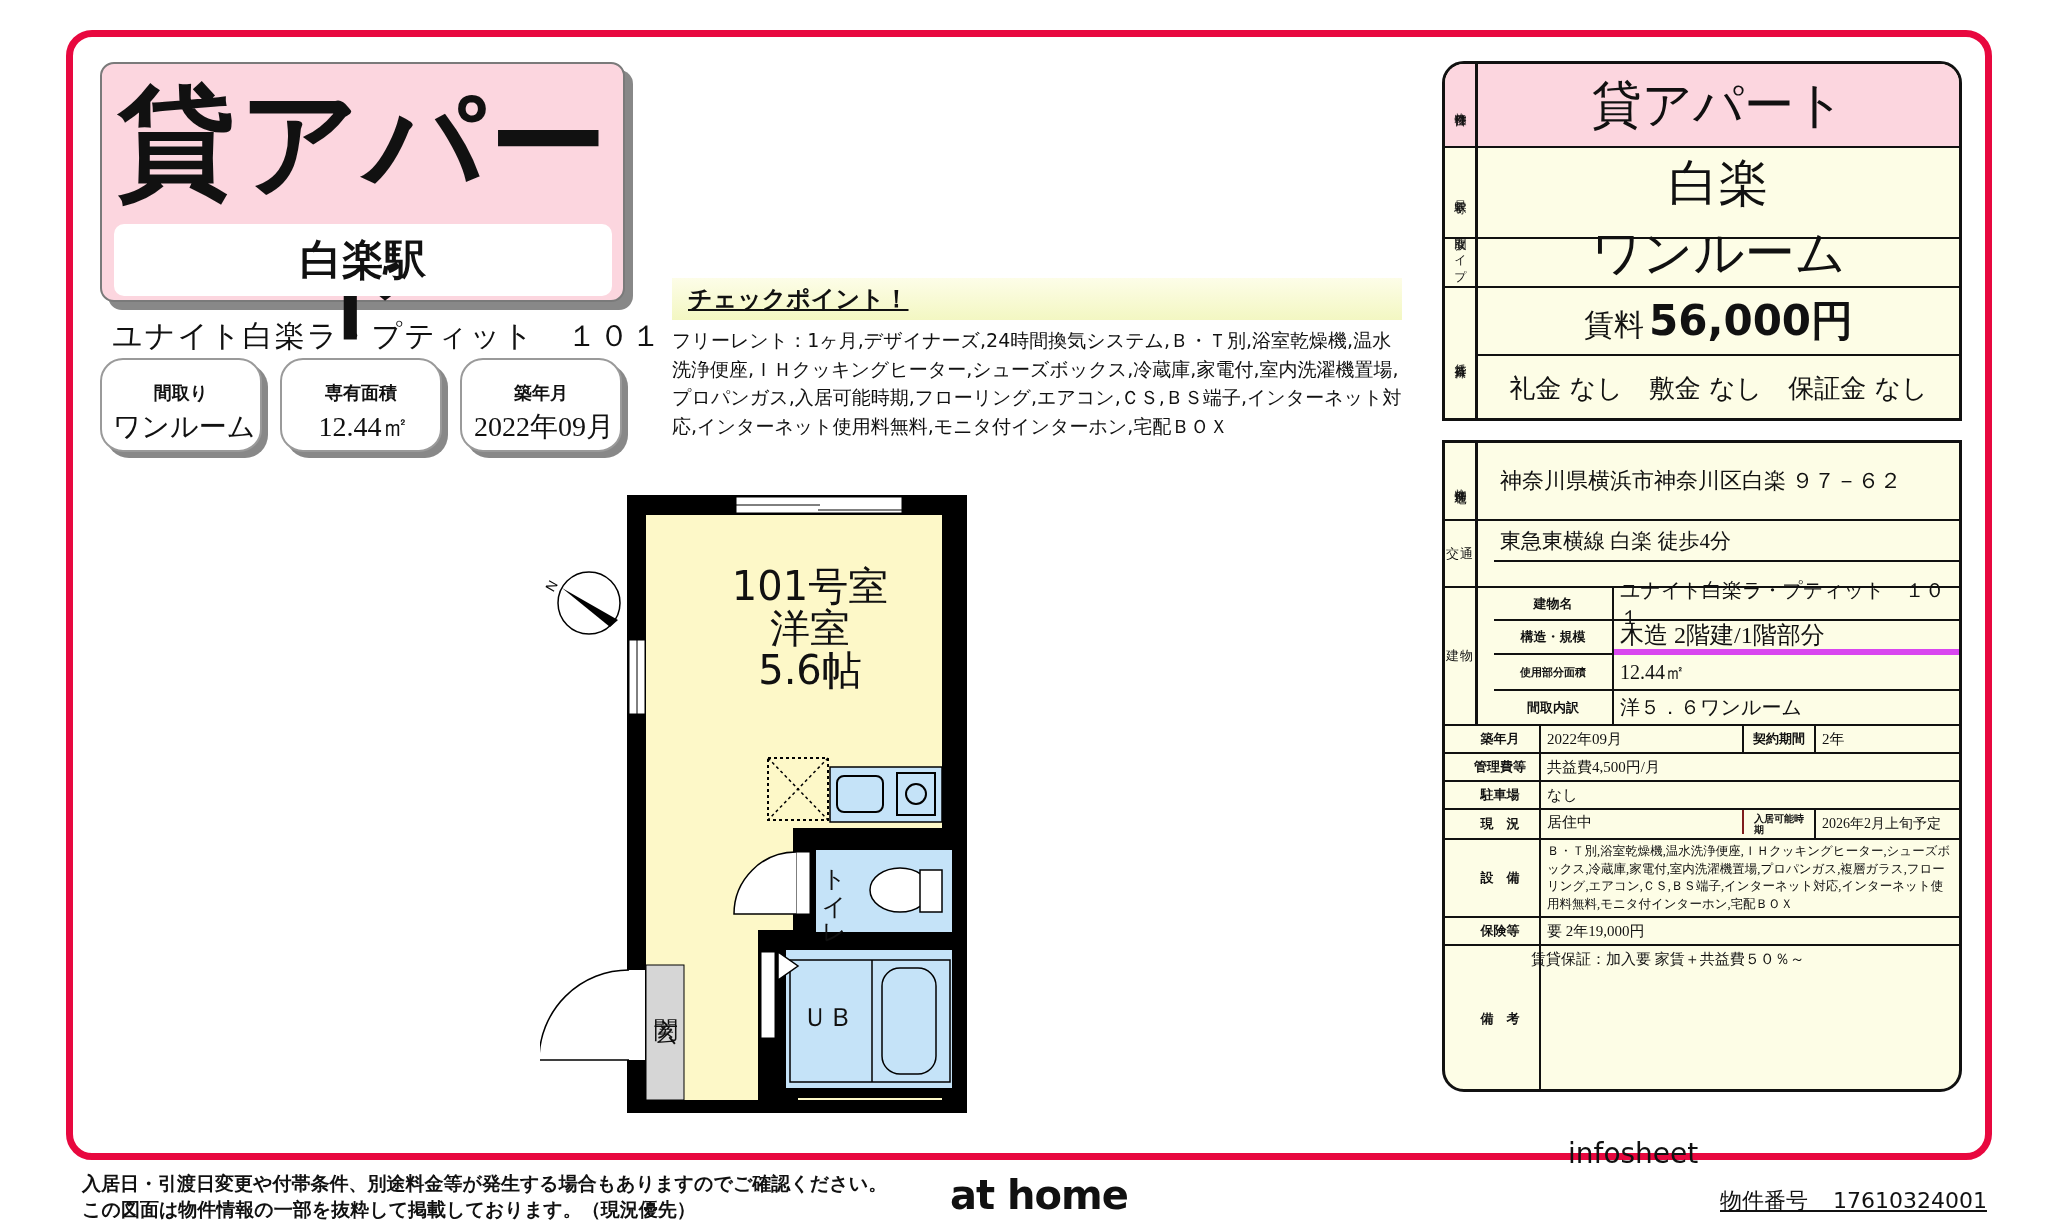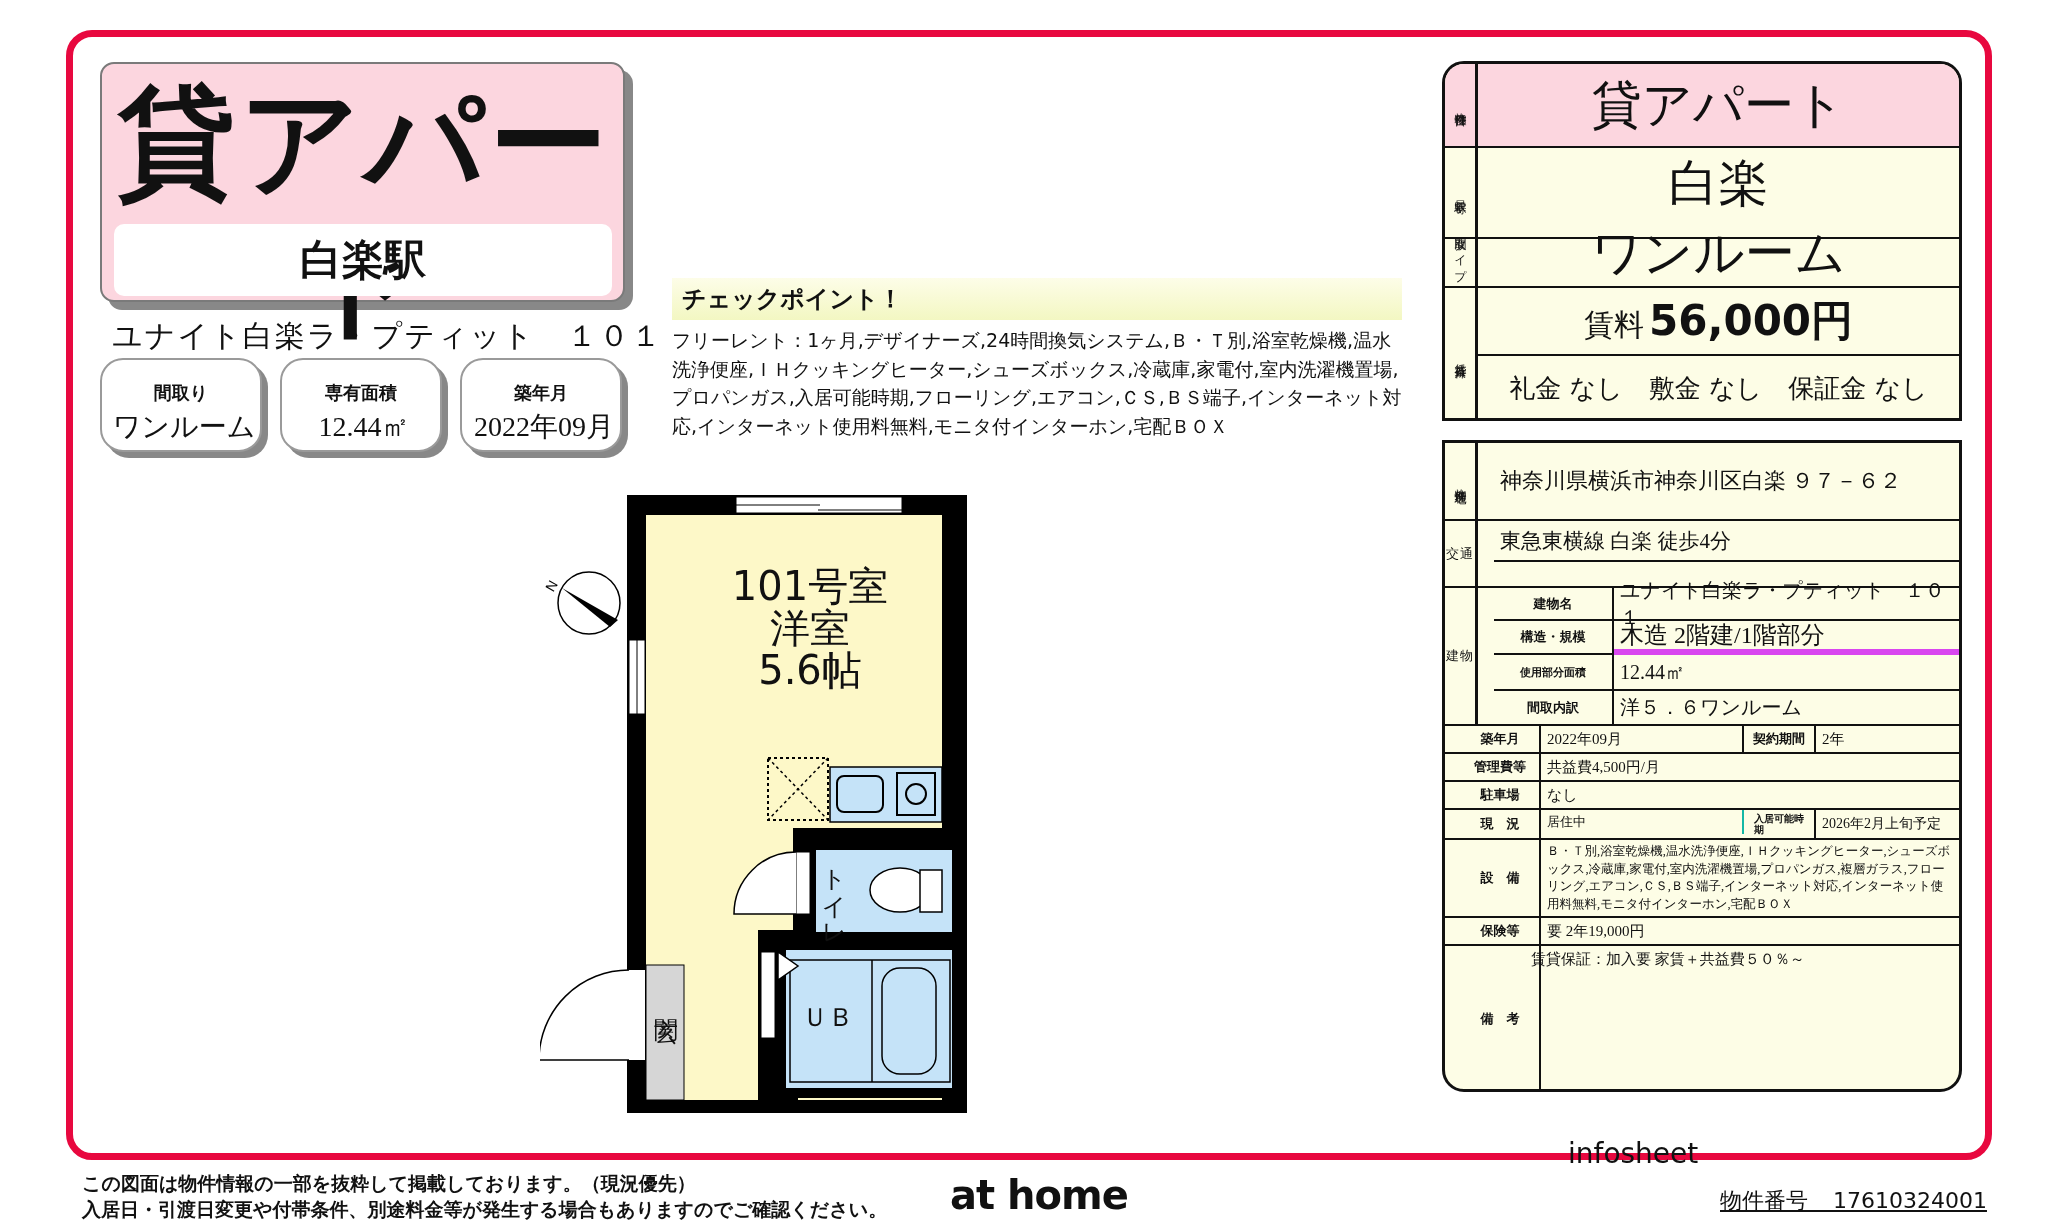--- a/index.html
+++ b/index.html
@@ -22,21 +22,21 @@
 
   .info-box { position:absolute; top:358px; width:162px; height:94px; background:#fff;
               border:2px solid #9a9a9a; border-radius:23px; box-shadow:6px 6px 0 #888;
               box-sizing:border-box; text-align:center; }
   .info-box .lbl { font-size:18px; margin-top:22px; line-height:22px; font-weight:bold; }
   .info-box .val { font-size:28px; margin-top:6px; line-height:34px; }
 
   
   .cp-head { position:absolute; left:672px; top:278px; width:730px; height:42px;
              background:linear-gradient(180deg,#fdfde8 0%, #f3f7c2 100%);
-             font-size:24px; line-height:42px; padding-left:10px; box-sizing:border-box; font-weight:bold; }
+             font-size:24px; line-height:42px; padding-left:16px; box-sizing:border-box; font-weight:bold;text-decoration:underline; }
   .cp-body { position:absolute; left:672px; top:326px; width:730px; font-size:19px; line-height:28.5px; }
 
   
   .plan { position:absolute; left:540px; top:490px; width:440px; height:630px; }
 
   
   .rp { position:absolute; left:1442px; width:520px; border:3px solid #111; box-sizing:border-box;
         background:#fdfde6; }
   .rp1 { top:61px; height:360px; border-radius:22px 22px 0 0; overflow:hidden; }
   .rp2 { top:440px; height:652px; border-radius:0 0 22px 22px; overflow:hidden; }
@@ -203,21 +203,21 @@
     <div class="lcell val" style="left:80px;right:0;top:0;height:26px;font-size:15px">共益費4,500円/月</div>
   </div>
 
   <div class="row" style="top:339px;height:28px">
     <div class="lcell lab" style="left:0;width:80px;top:0;height:26px">駐車場</div>
     <div class="lcell val" style="left:80px;right:0;top:0;height:26px;font-size:15px">なし</div>
   </div>
 
   <div class="row" style="top:367px;height:30px">
     <div class="lcell lab" style="left:0;width:80px;top:0;height:28px">現　況</div>
-    <div class="lcell val" style="left:80px;width:203px;top:0;height:24px;font-size:13px;border-right:2px solid #14b8a6">居住中</div>
+    <div class="lcell val" style="left:80px;width:203px;top:0;height:24px;font-size:15px;border-right:2px solid #7f1d1d">居住中</div>
     <div class="lcell lab" style="left:283px;width:72px;top:0;height:28px;font-size:10px;text-align:left;line-height:11px;padding:0 10px">入居可能時期</div>
     <div class="lcell val" style="left:355px;right:0;top:0;height:28px;font-size:14px">2026年2月上旬予定</div>
   </div>
 
   <div class="row" style="top:397px;height:78px">
     <div class="lcell lab" style="left:0;width:80px;top:0;height:76px">設　備</div>
     <div class="lcell val" style="left:80px;right:0;top:0;height:76px;font-size:12.5px;line-height:17.5px;padding-right:6px">Ｂ・Ｔ別,浴室乾燥機,温水洗浄便座,ＩＨクッキングヒーター,シューズボックス,冷蔵庫,家電付,室内洗濯機置場,プロパンガス,複層ガラス,フローリング,エアコン,ＣＳ,ＢＳ端子,インターネット対応,インターネット使用料無料,モニタ付インターホン,宅配ＢＯＸ</div>
   </div>
 
   <div class="row" style="top:475px;height:28px">
@@ -225,21 +225,21 @@
     <div class="lcell val" style="left:80px;right:0;top:0;height:26px;font-size:15px">要 2年19,000円</div>
   </div>
 
   <div class="row" style="top:503px;height:146px;border-bottom:none">
     <div class="lcell lab" style="left:0;width:80px;top:0;height:146px">備　考</div>
     <div class="abs val" style="left:80px;right:0;top:4px;font-size:15px">賃貸保証：加入要 家賃＋共益費５０％～</div>
   </div>
 </div>
 
 <div class="footer">
+  <div>入居日・引渡日変更や付帯条件、別途料金等が発生する場合もありますのでご確認ください。</div>
   <div>この図面は物件情報の一部を抜粋して掲載しております。（現況優先）</div>
-  <div>入居日・引渡日変更や付帯条件、別途料金等が発生する場合もありますのでご確認ください。</div>
 </div>
 <div class="logo">at home</div>
 <div class="infosheet">infosheet</div>
 <div class="propno">
   <span>物件番号</span>
   <span>17610324001</span>
 </div>
 
 </body></html>

